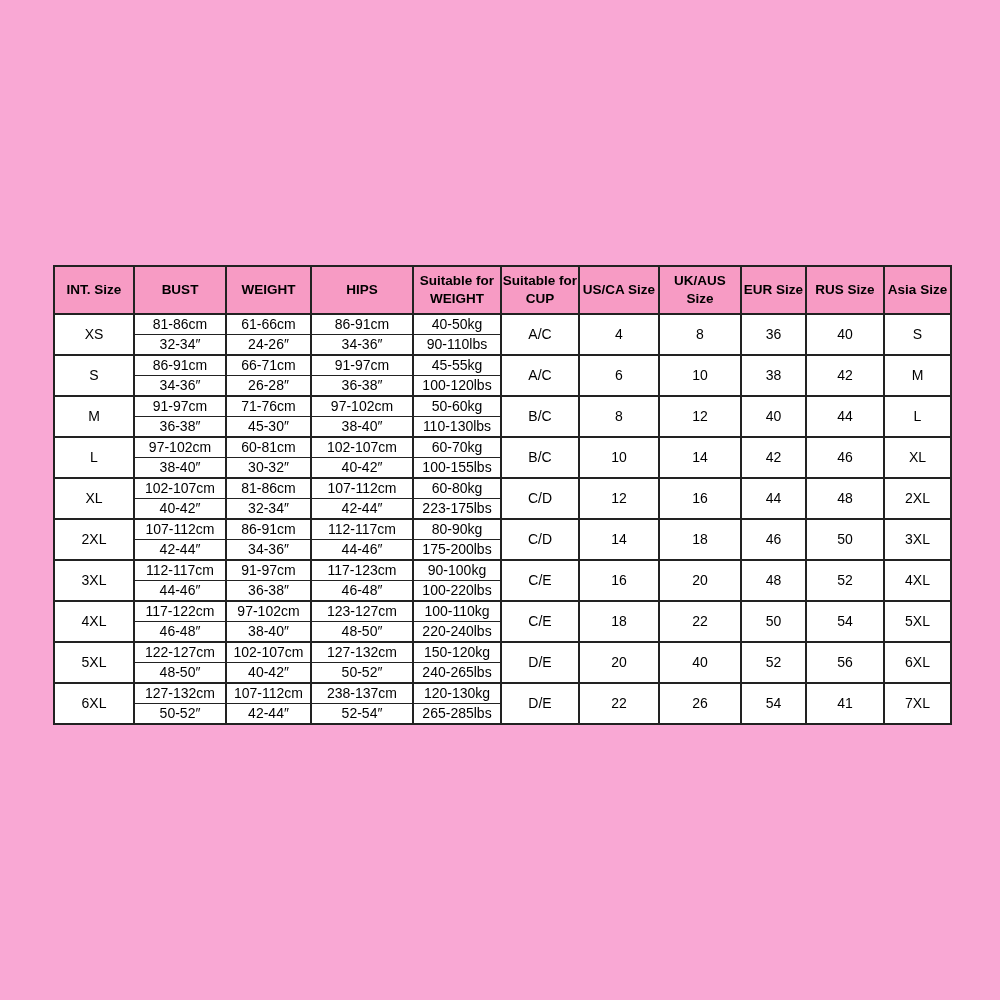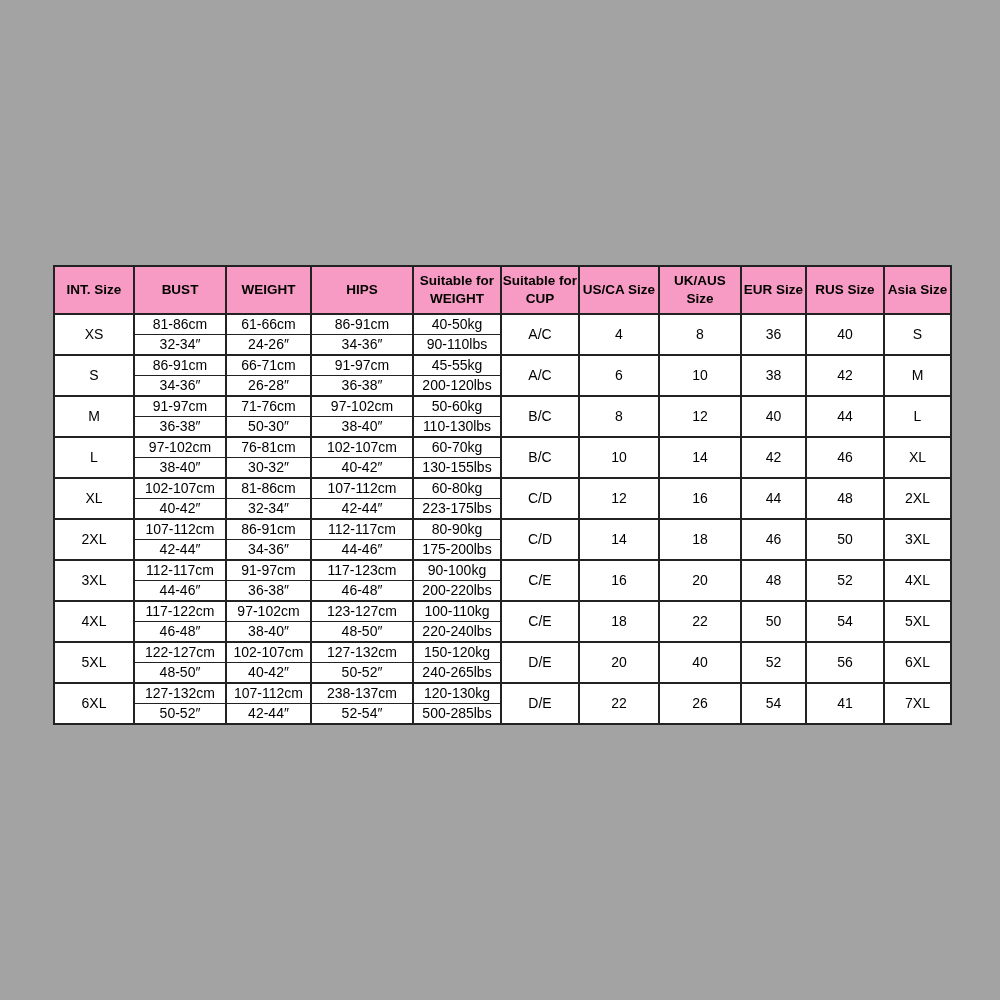--- a/index.html
+++ b/index.html
@@ -8,21 +8,21 @@
     background: #ffffff;
     width: 1000px;
     height: 1000px;
     font-family: "Liberation Sans", sans-serif;
     color: #000000;
   }
   .canvas {
     position: relative;
     width: 1000px;
     height: 1000px;
-    background: #a3a3a3;
+    background: #f9a8d4;
     overflow: hidden;
   }
   .chart-wrap {
     position: absolute;
     left: 53px;
     top: 265px;
   }
   table.size-chart {
     border-collapse: collapse;
     table-layout: fixed;
@@ -129,61 +129,61 @@
           <td rowspan="2">6</td>
           <td rowspan="2">10</td>
           <td rowspan="2">38</td>
           <td rowspan="2">42</td>
           <td rowspan="2">M</td>
         </tr>
         <tr class="r-sub">
           <td class="split">34-36″</td>
           <td class="split">26-28″</td>
           <td class="split">36-38″</td>
-          <td class="split">200-120lbs</td>
+          <td class="split">100-120lbs</td>
         </tr>
 
         <tr class="r-main">
           <td class="c-size" rowspan="2">M</td>
           <td class="split">91-97cm</td>
           <td class="split">71-76cm</td>
           <td class="split">97-102cm</td>
           <td class="split">50-60kg</td>
           <td rowspan="2">B/C</td>
           <td rowspan="2">8</td>
           <td rowspan="2">12</td>
           <td rowspan="2">40</td>
           <td rowspan="2">44</td>
           <td rowspan="2">L</td>
         </tr>
         <tr class="r-sub">
           <td class="split">36-38″</td>
-          <td class="split">50-30″</td>
+          <td class="split">45-30″</td>
           <td class="split">38-40″</td>
           <td class="split">110-130lbs</td>
         </tr>
 
         <tr class="r-main">
           <td class="c-size" rowspan="2">L</td>
           <td class="split">97-102cm</td>
-          <td class="split">76-81cm</td>
+          <td class="split">60-81cm</td>
           <td class="split">102-107cm</td>
           <td class="split">60-70kg</td>
           <td rowspan="2">B/C</td>
           <td rowspan="2">10</td>
           <td rowspan="2">14</td>
           <td rowspan="2">42</td>
           <td rowspan="2">46</td>
           <td rowspan="2">XL</td>
         </tr>
         <tr class="r-sub">
           <td class="split">38-40″</td>
           <td class="split">30-32″</td>
           <td class="split">40-42″</td>
-          <td class="split">130-155lbs</td>
+          <td class="split">100-155lbs</td>
         </tr>
 
         <tr class="r-main">
           <td class="c-size" rowspan="2">XL</td>
           <td class="split">102-107cm</td>
           <td class="split">81-86cm</td>
           <td class="split">107-112cm</td>
           <td class="split">60-80kg</td>
           <td rowspan="2">C/D</td>
           <td rowspan="2">12</td>
@@ -229,21 +229,21 @@
           <td rowspan="2">16</td>
           <td rowspan="2">20</td>
           <td rowspan="2">48</td>
           <td rowspan="2">52</td>
           <td rowspan="2">4XL</td>
         </tr>
         <tr class="r-sub">
           <td class="split">44-46″</td>
           <td class="split">36-38″</td>
           <td class="split">46-48″</td>
-          <td class="split">200-220lbs</td>
+          <td class="split">100-220lbs</td>
         </tr>
 
         <tr class="r-main">
           <td class="c-size" rowspan="2">4XL</td>
           <td class="split">117-122cm</td>
           <td class="split">97-102cm</td>
           <td class="split">123-127cm</td>
           <td class="split">100-110kg</td>
           <td rowspan="2">C/E</td>
           <td rowspan="2">18</td>
@@ -289,18 +289,18 @@
           <td rowspan="2">22</td>
           <td rowspan="2">26</td>
           <td rowspan="2">54</td>
           <td rowspan="2">41</td>
           <td rowspan="2">7XL</td>
         </tr>
         <tr class="r-sub">
           <td class="split">50-52″</td>
           <td class="split">42-44″</td>
           <td class="split">52-54″</td>
-          <td class="split">500-285lbs</td>
+          <td class="split">265-285lbs</td>
         </tr>
       </tbody>
     </table>
   </div>
 </div>
 
 </body></html>

